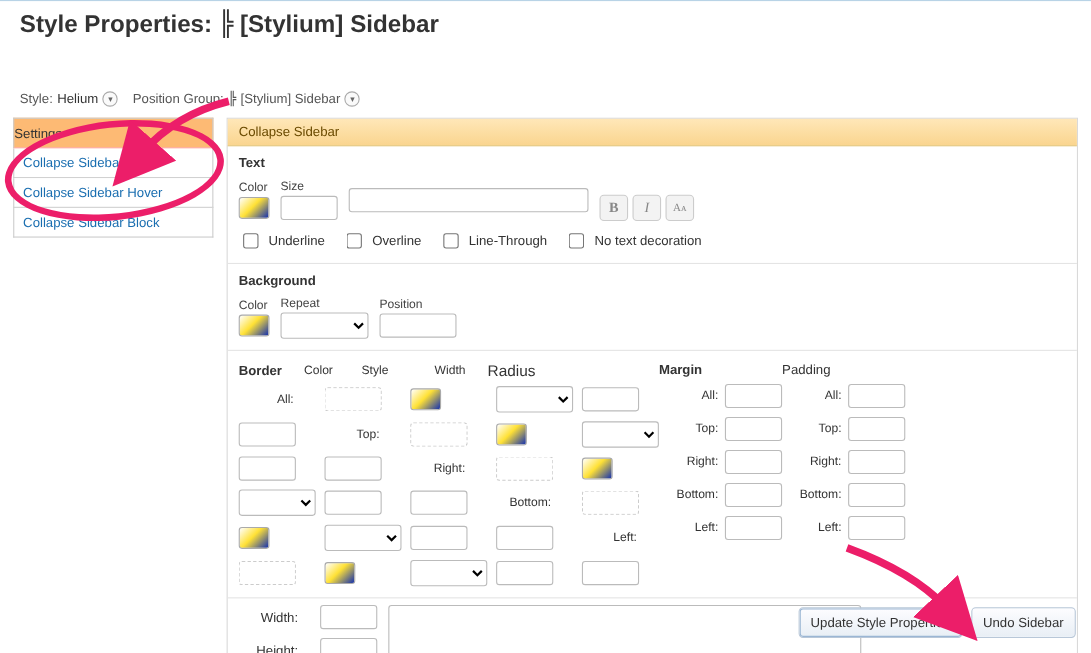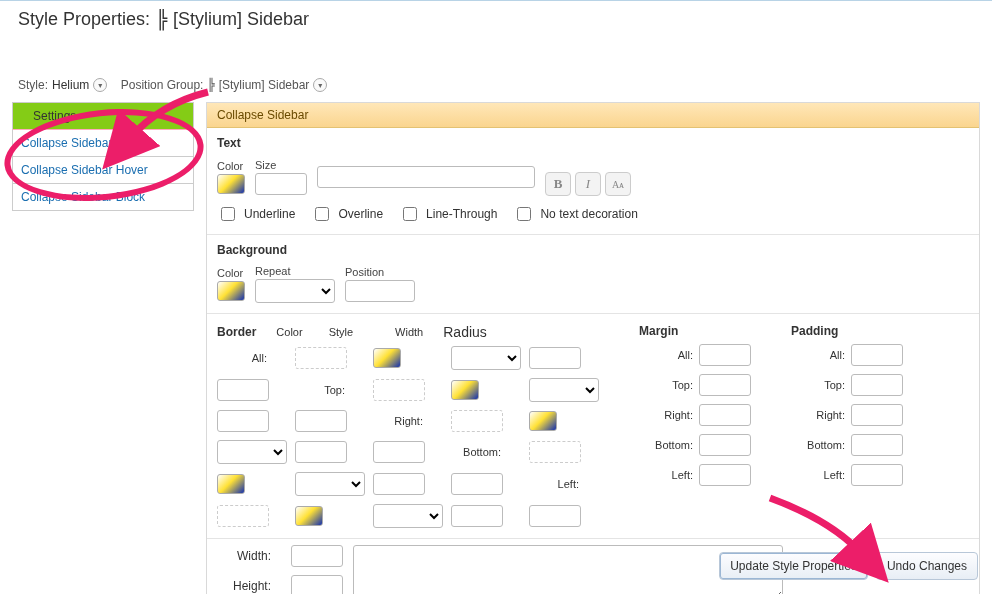--- a/index.html
+++ b/index.html
@@ -12,23 +12,23 @@
     width: 992px;
     height: 594px;
     overflow: hidden;
     position: relative;
   }
   .header {
     padding: 8px 18px 4px;
     border-top: 1px solid #b8d3e6;
   }
   .title {
-    font-size: 18px;
+    font-size: 22px;
     color: #333;
-    font-weight: normal;
+    font-weight: bold;
     display: flex;
     align-items: center;
     gap: 6px;
   }
   .subhead {
     padding: 4px 18px 10px;
     color: #555;
     font-size: 12px;
   }
   .subhead .pair { display:inline-flex; align-items:center; gap:4px; margin-right:10px;margin-top:40px;}
@@ -36,22 +36,22 @@
     display:inline-flex; align-items:center; justify-content:center;
     width:14px;height:14px;border:1px solid #aaa;border-radius:50%;
     font-size:8px; color:#666; background:#fafafa;
   }
   .content { display:flex; padding:0 12px; gap:0; }
   .sidebar {
     width: 182px;
     flex:none;
   }
   .sidebar-header {
-    font-size:12px; color:#333; padding:6px 20px 6px;
-    background:#84cc16;
+    font-size:12px; color:#333; padding:6px 0 6px;
+    background:#fdba74;
     border:1px solid #ccc;
     border-bottom-color:#fab; 
   }
   .sidebar-item {
     border:1px solid #ccc; border-top:none;
     padding:6px 8px; color:#1a6eb0; cursor:pointer;
     background:#fff;
   }
   .panel {
     flex:1; border:1px solid #d9d9d9;
@@ -84,21 +84,21 @@
   .font-family { width:218px; }
   .fmt-btn {
     width:26px;height:24px;border:1px solid #ccc;border-radius:4px;
     background:#f3f3f3;color:#888;font-family:Georgia,serif;
     display:inline-flex;align-items:center;justify-content:center;
     font-size:13px;
   }
   .fmt-btn.small { font-size:10px;}
   .checkline { display:flex; align-items:center; gap:6px; }
   .checkline input { width:14px;height:14px; }
-  .grid3 { display:flex; gap:40px; padding-top:6px; }
+  .grid3 { display:flex; padding-top:6px; }
   .subgrid { display:grid; grid-template-columns:auto auto auto auto auto; column-gap:8px; row-gap:8px; align-items:center; }
   .subgrid .rh { text-align:right; font-size:11px; color:#333; width:50px;}
   .subgrid .dashed { border:1px dashed #ccc; border-radius:3px; width:52px; height:22px;}
   .mp-grid { display:grid; grid-template-columns:auto auto; column-gap:6px; row-gap:8px; align-items:center;}
   .mp-grid .rh { text-align:right; font-size:11px; width:54px;}
   .misc-row { display:flex; gap:10px; align-items:flex-start; padding:6px 10px 10px;}
   .misc-labels { display:grid; grid-template-columns:auto auto; gap:8px 20px; align-items:center;}
   .misc-labels .rh{text-align:right;width:54px;}
   textarea.css-extra { width:430px; height:56px; resize:both;}
   .action-bar {
@@ -276,21 +276,21 @@
             <div class="rh">Right:</div>
               <input class="sm" type="text" value="" style="">
             <div class="rh">Bottom:</div>
               <input class="sm" type="text" value="" style="">
             <div class="rh">Left:</div>
               <input class="sm" type="text" value="" style="">
           </div>
         </div>
 
         <div>
-          <div style="font-weight:bold">Padding</div>
+          <div style="font-weight:normal">Padding</div>
           <div class="mp-grid" style="margin-top:6px">
             <div class="rh">All:</div>
               <input class="sm" type="text" value="" style="">
             <div class="rh">Top:</div>
               <input class="sm" type="text" value="" style="">
             <div class="rh">Right:</div>
               <input class="sm" type="text" value="" style="">
             <div class="rh">Bottom:</div>
               <input class="sm" type="text" value="" style="">
             <div class="rh">Left:</div>
@@ -308,21 +308,21 @@
         <input type="text" class="sm" value="" style="">
       </div>
       <textarea class="css-extra" value="" style=""></textarea>
     </div>
 
   </div>
 </div>
 
 <div class="action-bar">
   <button class="btn primary"><span>Update Style Properties</span></button>
-  <button class="btn"><span>Undo Changes</span></button>
+  <button class="btn"><span>Undo Sidebar</span></button>
 </div>
 
 <div class="anno circle" style="left:4px;top:110px;width:200px;height:90px;"></div>
 <div class="anno arrow" style="left:120px;top:86px;">
   <svg width="110" height="70">
       <defs>
         <marker id="ah1" markerWidth="8" markerHeight="8" refX="2" refY="4" orient="auto">
           <path d="M0,0 L8,4 L0,8 Z" fill="#ec1e69"></path>
         </marker>
       </defs>

